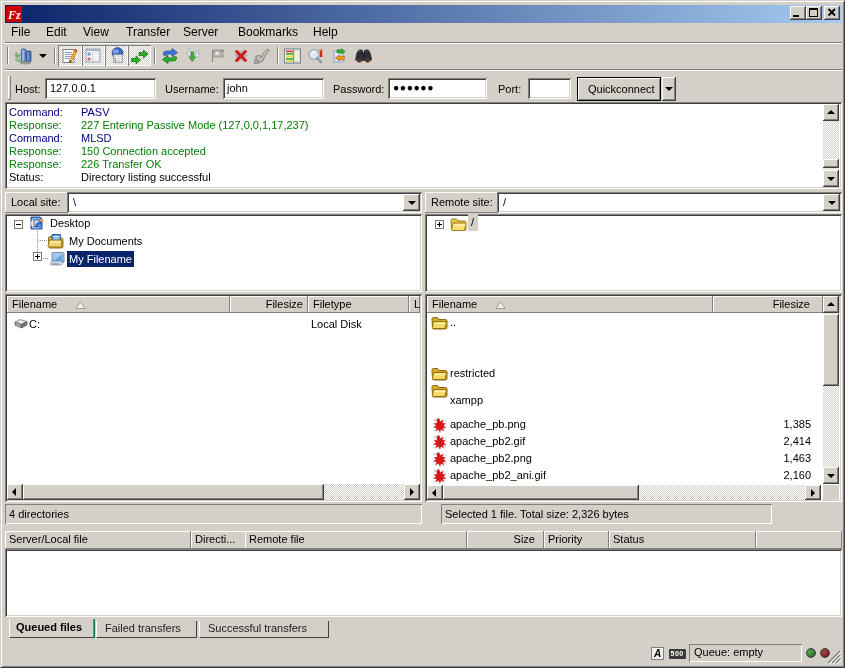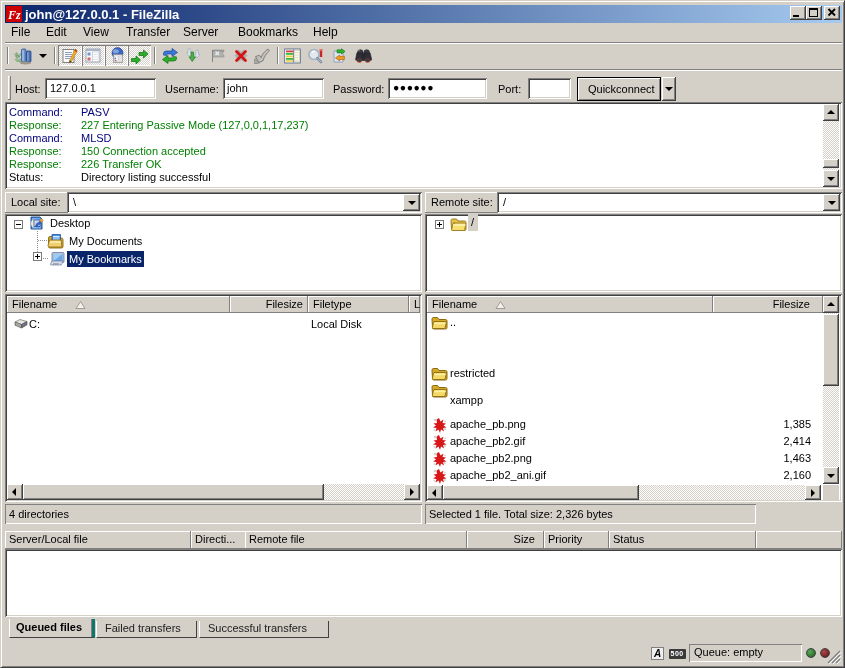--- a/index.html
+++ b/index.html
@@ -51,21 +51,20 @@
 </symbol>
 </defs>
 </svg>
 <div class="win">
 
 <div class="abs title">
   <svg class="abs" style="left:1px;top:1px" width="16" height="16" viewBox="0 0 16 16">
         <rect width="16" height="16" fill="#cc0000"></rect>
         <text x="2" y="12.5" font-size="12" font-style="italic" font-weight="bold" fill="#fff" font-family="Liberation Serif,serif">Fz</text>
       </svg>
-  <span class="txt">john@127.0.0.1 - FileZilla</span>
   <div class="tbtn" style="left:785px">
         <div class="abs" style="left:3px;top:9px;width:6px;height:2px;background:#000"></div>
       </div>
   <div class="tbtn" style="left:801px">
         <div class="abs" style="left:3px;top:2px;width:9px;height:9px;border:1px solid #000;border-top-width:2px"></div>
       </div>
   <div class="tbtn" style="left:819px"><svg width="16" height="14" viewBox="0 0 16 14">
           <path d="M4.5 3 L11 9.5 M11 3 L4.5 9.5" stroke="#000" stroke-width="1.8"></path>
         </svg></div>
 </div>
@@ -317,21 +316,21 @@
   </svg>
   <span class="abs" style="left:64px;top:21px">My Documents</span>
 
   <svg class="icon" style="left:45px;top:37px" width="15" height="16" viewBox="0 0 15 16">
     <path d="M3 1.5 h10 q1 0 1 1 v8 q0 1 -1 1 h-10 q-1 0 -1 -1 v-8 q0 -1 1 -1 z" fill="#b8c4dc" stroke="#6a7a9a" stroke-width="0.8"></path>
     <rect x="3.5" y="3" width="9" height="7" fill="#68a8e8"></rect>
     <path d="M3.5 3 l9 0 l-9 7 z" fill="#9accf4"></path>
     <path d="M2 10 l-1.5 3 q-0.3 1 0.7 1 h10 l2 -4 z" fill="#d8dce8" stroke="#6a7a9a" stroke-width="0.7"></path>
     <path d="M3 12.5 h6 M2.6 13.5 h6" stroke="#8a94ac" stroke-width="0.7"></path>
   </svg>
-  <div class="abs" style="left:62px;top:37px;height:16px;background:#0a246a;color:#fff;padding:2px 2px 0 2px">My Bookmarks</div>
+  <div class="abs" style="left:62px;top:37px;height:16px;background:#0a246a;color:#fff;padding:2px 2px 0 2px">My Filename</div>
 </div>
 <div class="abs sunk" id="rtree" style="left:424px;top:213px;width:417px;height:78px">
   <div class="abs" style="left:10px;top:6px;width:9px;height:9px;background:#fff;border:1px solid #7a7a7a">
         <div class="abs" style="left:1px;top:3px;width:5px;height:1px;background:#000"></div>
         <div class="abs" style="left:3px;top:1px;width:1px;height:5px;background:#000"></div>
       </div>
   <svg class="icon" style="left:25px;top:2px" width="17" height="16" viewBox="0 0 17 16">
     <path d="M1 4.5 q0 -1.5 1.5 -1.5 h4 l1.5 2 h6.5 q1.5 0 1.5 1.5 v6.5 q0 1.5 -1.5 1.5 h-11.5 q-1.5 0 -1.5 -1.5 z" fill="#e8c050" stroke="#9a7a20" stroke-width="1"></path>
     <path d="M3.5 7 h11 q1.5 0 1.2 1.5 l-1 5 q-0.2 1 -1.2 1 h-11 q-1 0 -0.8 -1 l1 -5.2 q0.2 -1.3 1.8 -1.3 z" fill="#f8e070" stroke="#9a7a20" stroke-width="0.9"></path>
     <path d="M3.8 8 h10.8 q1 0 0.8 1 l-0.2 1 h-12 z" fill="#fcf0a8"></path>
@@ -456,21 +455,21 @@
     <div class="sbtn" style="left:378px;top:0;width:16px;height:15px">
           <div class="tri" style="left:6px;top:4px;border-top:4px solid transparent;border-bottom:4px solid transparent;border-left:4px solid #000"></div>
         </div>
   </div>
   <div class="abs" style="left:398px;top:191px;width:16px;height:15px;background:#d4d0c8"></div>
 </div>
 
 <div class="abs sunk1" id="lstatus" style="left:4px;top:503px;width:417px;height:20px">
       <span class="abs" style="left:4px;top:4px">4 directories</span>
     </div>
-<div class="abs sunk1" id="rstatus" style="left:424px;top:503px;width:331px;height:20px">
+<div class="abs sunk1" id="rstatus" style="left:440px;top:503px;width:331px;height:20px">
       <span class="abs" style="left:4px;top:4px">Selected 1 file. Total size: 2,326 bytes</span>
     </div>
 
 <div class="abs" id="qhdr" style="left:4px;top:530px;width:837px;height:18px">
   <div class="abs hdrbtn" style="left:0;top:0;width:186px;height:18px">
         <span class="abs" style="left:4px;top:2px">Server/Local file</span>
       </div>
   <div class="abs hdrbtn" style="left:186px;top:0;width:56px;height:18px;overflow:hidden">
         <span class="abs" style="left:4px;top:2px">Directi...</span>
       </div>
@@ -483,21 +482,21 @@
   <div class="abs hdrbtn" style="left:539px;top:0;width:65px;height:18px">
         <span class="abs" style="left:4px;top:2px">Priority</span>
       </div>
   <div class="abs hdrbtn" style="left:604px;top:0;width:147px;height:18px">
         <span class="abs" style="left:4px;top:2px">Status</span>
       </div>
   <div class="abs hdrbtn" style="left:751px;top:0;width:86px;height:18px"></div>
 </div>
 <div class="abs sunk" id="qbody" style="left:4px;top:548px;width:837px;height:68px;background:#fff"></div>
 <div class="abs" id="tabs" style="left:4px;top:616px;width:837px;height:22px">
-  <div class="abs" style="left:4px;top:2px;width:86px;height:19px;background:#d4d0c8;border-left:1px solid #fff;border-right:3px solid #0f766e;border-bottom:1px solid #404040;box-shadow:inset -1px 0 0 #808080, inset 1px -1px 0 #d4d0c8;z-index:2">
+  <div class="abs" style="left:4px;top:2px;width:86px;height:19px;background:#d4d0c8;border-left:1px solid #fff;border-right:1px solid #0f766e;border-bottom:1px solid #404040;box-shadow:inset -1px 0 0 #808080, inset 1px -1px 0 #d4d0c8;z-index:2">
         <span class="abs" style="left:6px;top:2px;font-weight:bold">Queued files</span>
       </div>
   <div class="abs" style="left:91px;top:4px;width:101px;height:17px;background:#d4d0c8;border-left:1px solid #fff;border-right:1px solid #404040;border-bottom:1px solid #404040">
         <span class="abs" style="left:8px;top:1px;color:#202020">Failed transfers</span>
       </div>
   <div class="abs" style="left:194px;top:4px;width:130px;height:17px;background:#d4d0c8;border-left:1px solid #fff;border-right:1px solid #404040;border-bottom:1px solid #404040">
         <span class="abs" style="left:8px;top:1px;color:#202020">Successful transfers</span>
       </div>
 </div>
 

